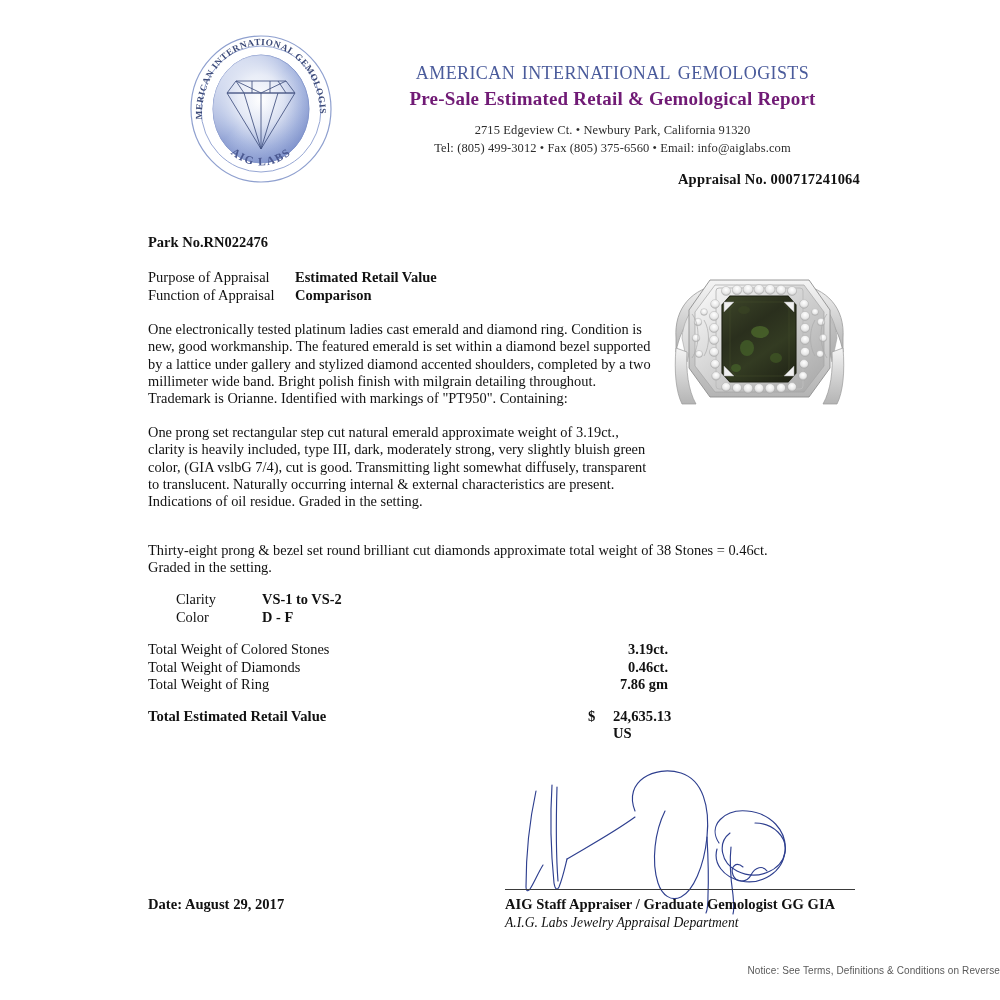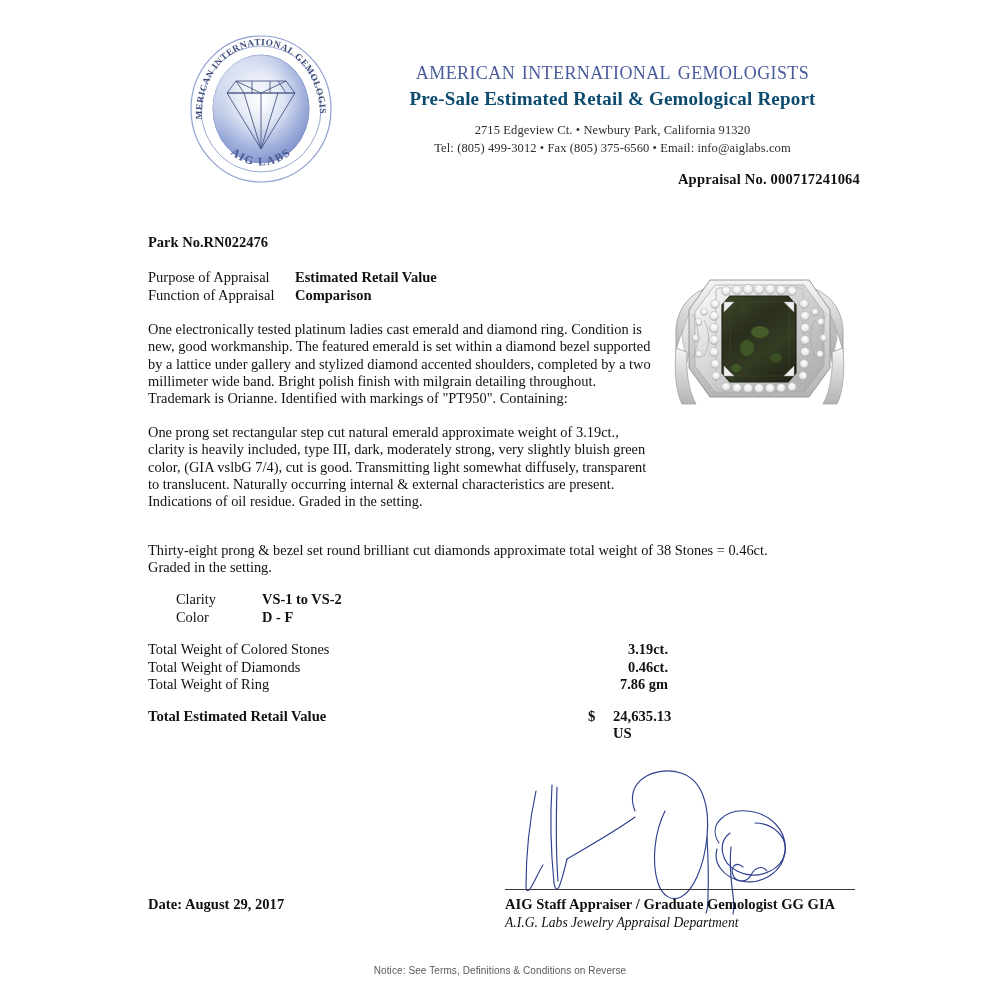--- a/index.html
+++ b/index.html
@@ -49,21 +49,21 @@
     font-weight: 400;
     line-height: 1.05;
     white-space: nowrap;
   }
   .brand-title::first-letter { }
   .brand-sub {
     margin-top: 3px;
     font-family: "Liberation Serif", "DejaVu Serif", serif;
     font-weight: bold;
     font-size: 19px;
-    color: #0c4a6e;
+    color: #701a75;
     letter-spacing: 0.2px;
     white-space: nowrap;
   }
   .brand-addr {
     margin-top: 11px;
     font-size: 12.5px;
     color: #2c2c2c;
     line-height: 1.45;
     letter-spacing: 0.1px;
     white-space: nowrap;
@@ -209,21 +209,21 @@
     font-size: 14.6px;
     font-weight: bold;
     white-space: nowrap;
     font-family: Liberation Serif, serif;
   }
   .notice {
     position: absolute;
     left: 0;
     right: 0;
     top: 965px;
-    text-align: center;
+    text-align: right;
     font-family: "Liberation Sans", "DejaVu Sans", sans-serif;
     font-size: 10px;
     color: #5a5a5a;
     letter-spacing: 0.1px;
   }
 </style>
 </head>
 <body>
 
 <div class="page">

